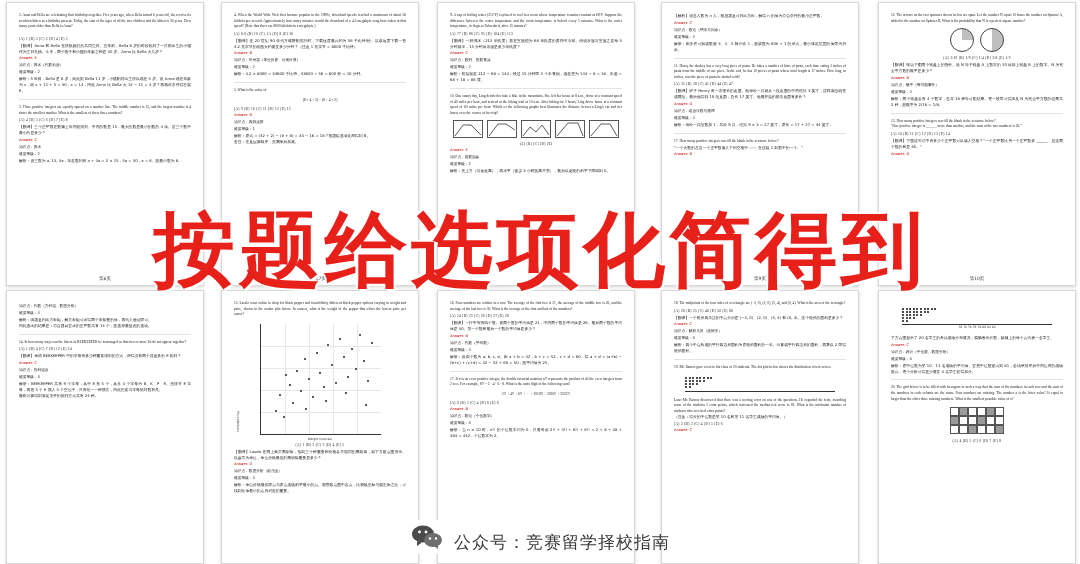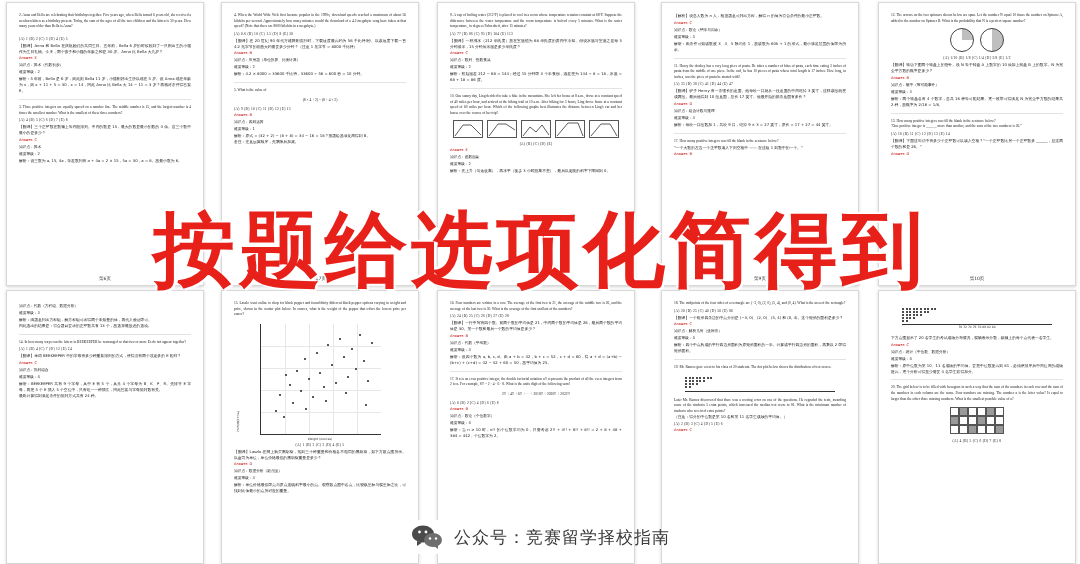--- a/index.html
+++ b/index.html
@@ -93,21 +93,21 @@
     letter-spacing:4px;
     color:#e8201a;
     text-shadow:2px 2px 0 rgba(255,255,255,0.9), -2px -2px 0 rgba(255,255,255,0.9);
     pointer-events:none;
     white-space:nowrap;
   }
   .footer{
     position:absolute;
     left:0;right:0;bottom:10px;
     display:flex;
-    align-items:center;
+    align-items:flex-end;
     justify-content:center;
     gap:10px;
   }
   .footer .logo{
     width:34px;height:34px;
     background:#ffffff;
     display:flex;align-items:center;justify-content:center;
   }
   .footer .logo svg{display:block;}
   .footer .ftext{

